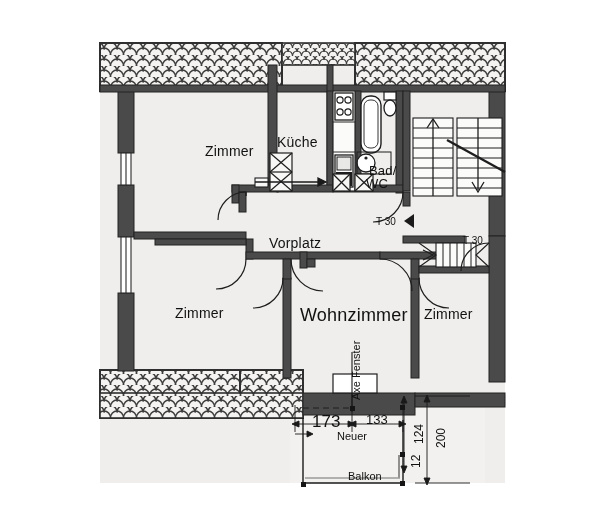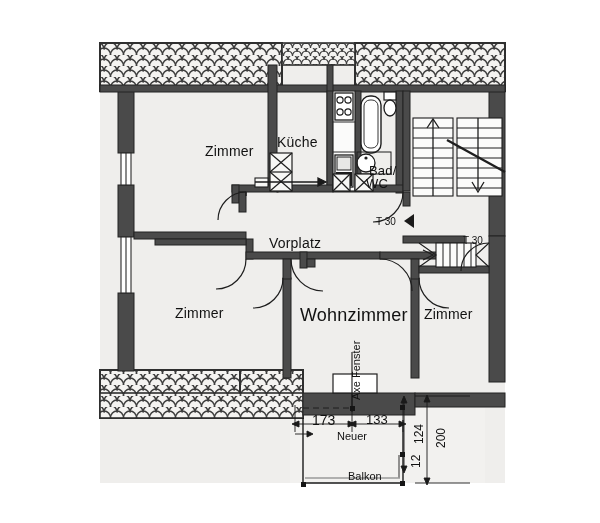--- a/index.html
+++ b/index.html
@@ -344,20 +344,20 @@
 
   <div>
     <div class="dimlabel" style="left:376px; top:216px; font-size:10px;">T 30</div>
     <div class="dimlabel" style="left:463px; top:235px; font-size:10px;">T 30</div>
     <div class="dimlabel vert" style="left:350px; top:400px; font-size:11px;">Axe Fenster</div>
     <div class="dimlabel" style="left:337px; top:430px; font-size:11px;">Neuer</div>
     <div class="dimlabel" style="left:348px; top:470px; font-size:11px;">Balkon</div>
   </div>
 
   <div>
-    <div class="dimlabel" style="left:312px; top:412px; font-size:14px;">173</div>
+    <div class="dimlabel" style="left:312px; top:412px; font-size:17px;">173</div>
     <div class="dimlabel" style="left:366px; top:412px; font-size:13px;">133</div>
     <div class="dimlabel vert" style="left:412px; top:444px; font-size:12px;">124</div>
     <div class="dimlabel vert" style="left:409px; top:468px; font-size:12px;">12</div>
     <div class="dimlabel vert" style="left:434px; top:448px; font-size:12px;">200</div>
   </div>
 
 </div>
 
 </body></html>

